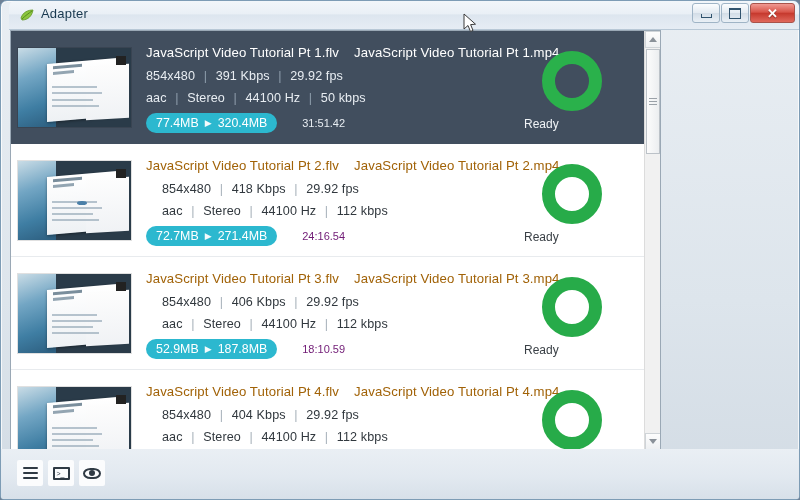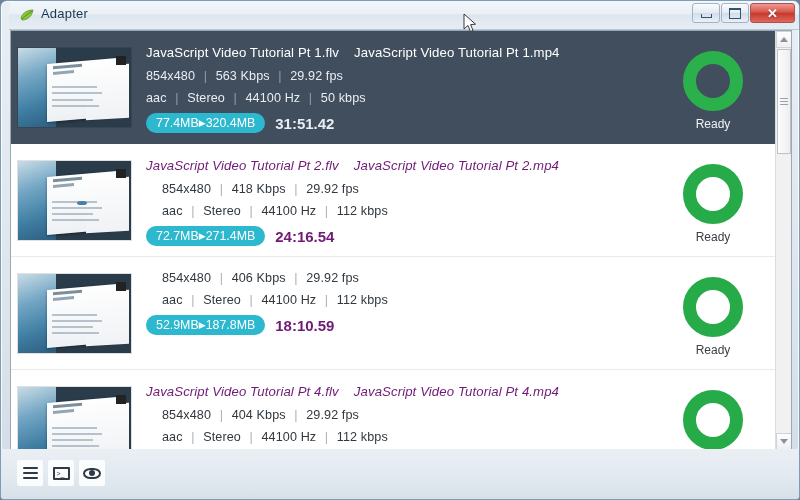--- a/index.html
+++ b/index.html
@@ -47,21 +47,21 @@
   }
   .wb .glyph{font-size:11px;color:#1c3a52;line-height:1;}
   .wb.close .glyph{color:#ffffff;font-size:13px;font-weight:bold;
      text-shadow:0 1px 1px rgba(0,0,0,.35);}
   .min-bar{width:9px;height:3px;border:1px solid #30536e;border-top:none;background:transparent;margin-top:5px;}
   .max-box{width:10px;height:9px;border:1px solid #30536e;position:relative;}
   .max-box:after{content:"";position:absolute;left:-1px;top:-1px;right:-1px;height:2px;background:#30536e;}
 
   
   .listwrap{
-    position:absolute;left:9px;top:29px;width:782px;height:421px;
+    position:absolute;left:9px;top:29px;width:651px;height:421px;
     box-sizing:border-box;
     border:1px solid #9aa8b5;
     background:#ffffff;
     overflow:hidden;
   }
   .list{
     position:absolute;left:0;top:0;right:16px;bottom:0;
     background:#ffffff;
     overflow:hidden;
   }
@@ -92,41 +92,41 @@
   .tb-hd{position:absolute;left:31%;top:22%;width:26%;height:3px;background:#7a8e9c;transform:skewY(-5deg);}
   .tb-hd2{position:absolute;left:31%;top:29%;width:19%;height:3px;background:#93a5b2;transform:skewY(-5deg);}
   .tb-badge{position:absolute;right:4%;top:10%;width:9%;height:11%;background:#222;}
   .tb-dot{position:absolute;left:52%;top:50%;width:9%;height:6%;border-radius:50%;background:#4a7fa8;}
 
   .meta{position:absolute;left:135px;top:14px;right:120px;}
   .meta .fname{
     font-size:13.2px;color:#ffffff;margin:0 0 9px 0;white-space:nowrap;
     letter-spacing:.1px;
   }
-  .row:not(.selected) .meta .fname{color:#701a75;font-style:italic;}
+  .row:not(.selected) .meta .fname{color:#a16207;}
   .meta .line{
     font-size:12.6px;color:#e8edf2;margin:0 0 8px 0;white-space:nowrap;
     letter-spacing:.1px;
   }
   .row:not(.selected) .meta .line{color:#31383e;margin-left:16px;}
   .sep{color:#8d9cab;padding:0 5px;}
   .row:not(.selected) .sep{color:#a8b2bb;}
   .meta .sizeline{display:flex;align-items:center;white-space:nowrap;}
   .pill{
-    display:inline-flex;align-items:center;
+    display:inline-flex;align-items:center;gap:6px;
     background:#2cb8cf;color:#ffffff;
     border-radius:11px;padding:2px 10px;
     font-size:12.4px;line-height:16px;
   }
   .pill .arrow{font-size:9px;line-height:1;opacity:.95;}
-  .dur{font-size:15px;color:#e8edf2;margin-left:10px;font-weight:bold;}
+  .dur{font-size:11px;color:#e8edf2;margin-left:25px;}
   .row:not(.selected) .dur{color:#701a75;}
 
   .status{
-    position:absolute;right:14px;top:20px;width:96px;text-align:center;
+    position:absolute;right:24px;top:20px;width:96px;
   }
   .ring{
     width:60px;height:60px;border-radius:50%;
     border:13px solid #27ab49;
     margin:0 auto 6px auto;box-sizing:border-box;
     background:transparent;
   }
   .row.selected .ring{border-color:#2ab14b;}
   .status .lab{font-size:12px;color:#f0f3f6;}
   .row:not(.selected) .status .lab{color:#3a4046;}
@@ -226,21 +226,21 @@
         </div>
         <div class="meta">
           <div class="fname">
             <span>JavaScript Video Tutorial Pt 1.flv</span>
             &nbsp;&nbsp;
             <span>JavaScript Video Tutorial Pt 1.mp4</span>
           </div>
           <div class="line">
             <span>854x480</span>
             <span class="sep">|</span>
-            <span>563 Kbps</span>
+            <span>391 Kbps</span>
             <span class="sep">|</span>
             <span>29.92 fps</span>
           </div>
           <div class="line">
             <span>aac</span>
             <span class="sep">|</span>
             <span>Stereo</span>
             <span class="sep">|</span>
             <span>44100 Hz</span>
             <span class="sep">|</span>
@@ -323,20 +323,25 @@
             <div class="tb-hd"></div>
               <div class="tb-hd2"></div>
             <div class="tb-ln" style="top:50%;width:40%"></div>
             <div class="tb-ln" style="top:58%;width:44%"></div>
             <div class="tb-ln" style="top:66%;width:36%"></div>
             <div class="tb-ln" style="top:74%;width:42%"></div>
             <div class="tb-badge"></div>
           </div>
         </div>
         <div class="meta">
+          <div class="fname">
+            <span>JavaScript Video Tutorial Pt 3.flv</span>
+            &nbsp;&nbsp;
+            <span>JavaScript Video Tutorial Pt 3.mp4</span>
+          </div>
           <div class="line">
             <span>854x480</span>
             <span class="sep">|</span>
             <span>406 Kbps</span>
             <span class="sep">|</span>
             <span>29.92 fps</span>
           </div>
           <div class="line">
             <span>aac</span>
             <span class="sep">|</span>

